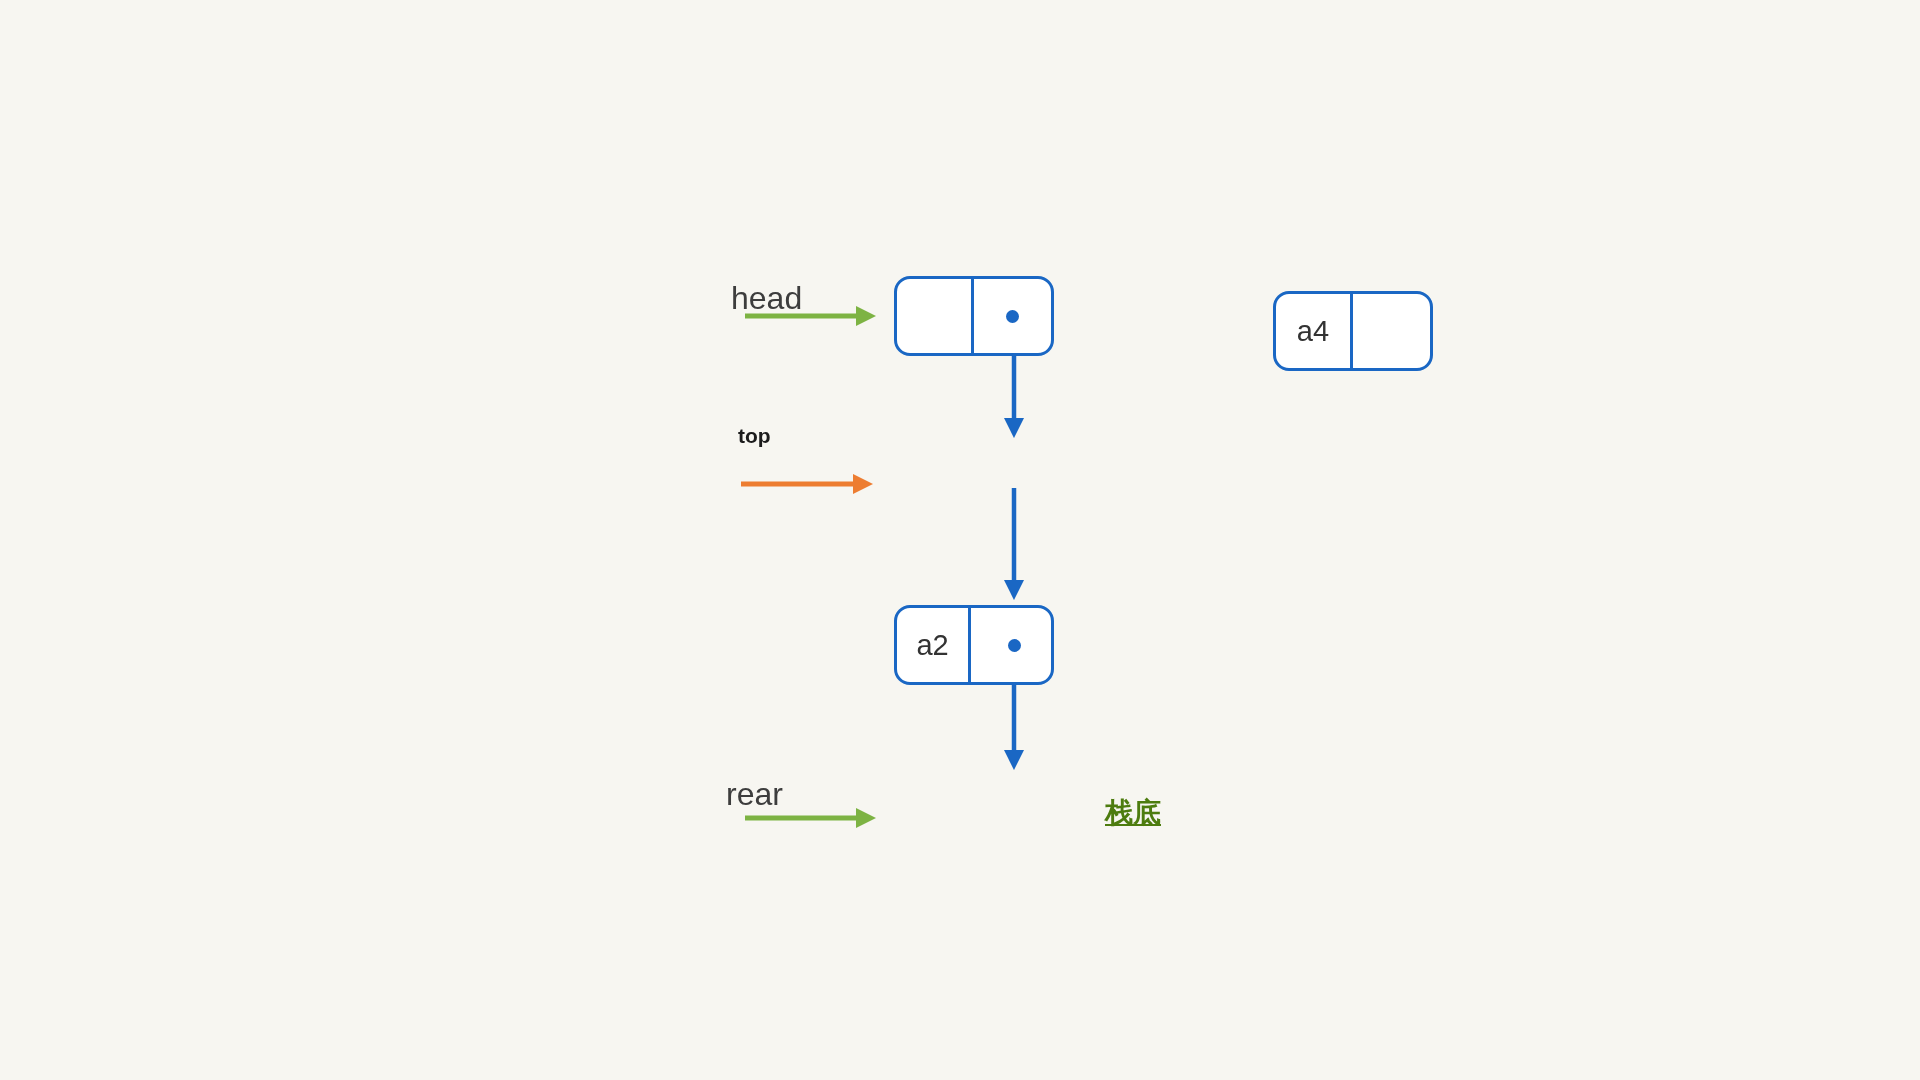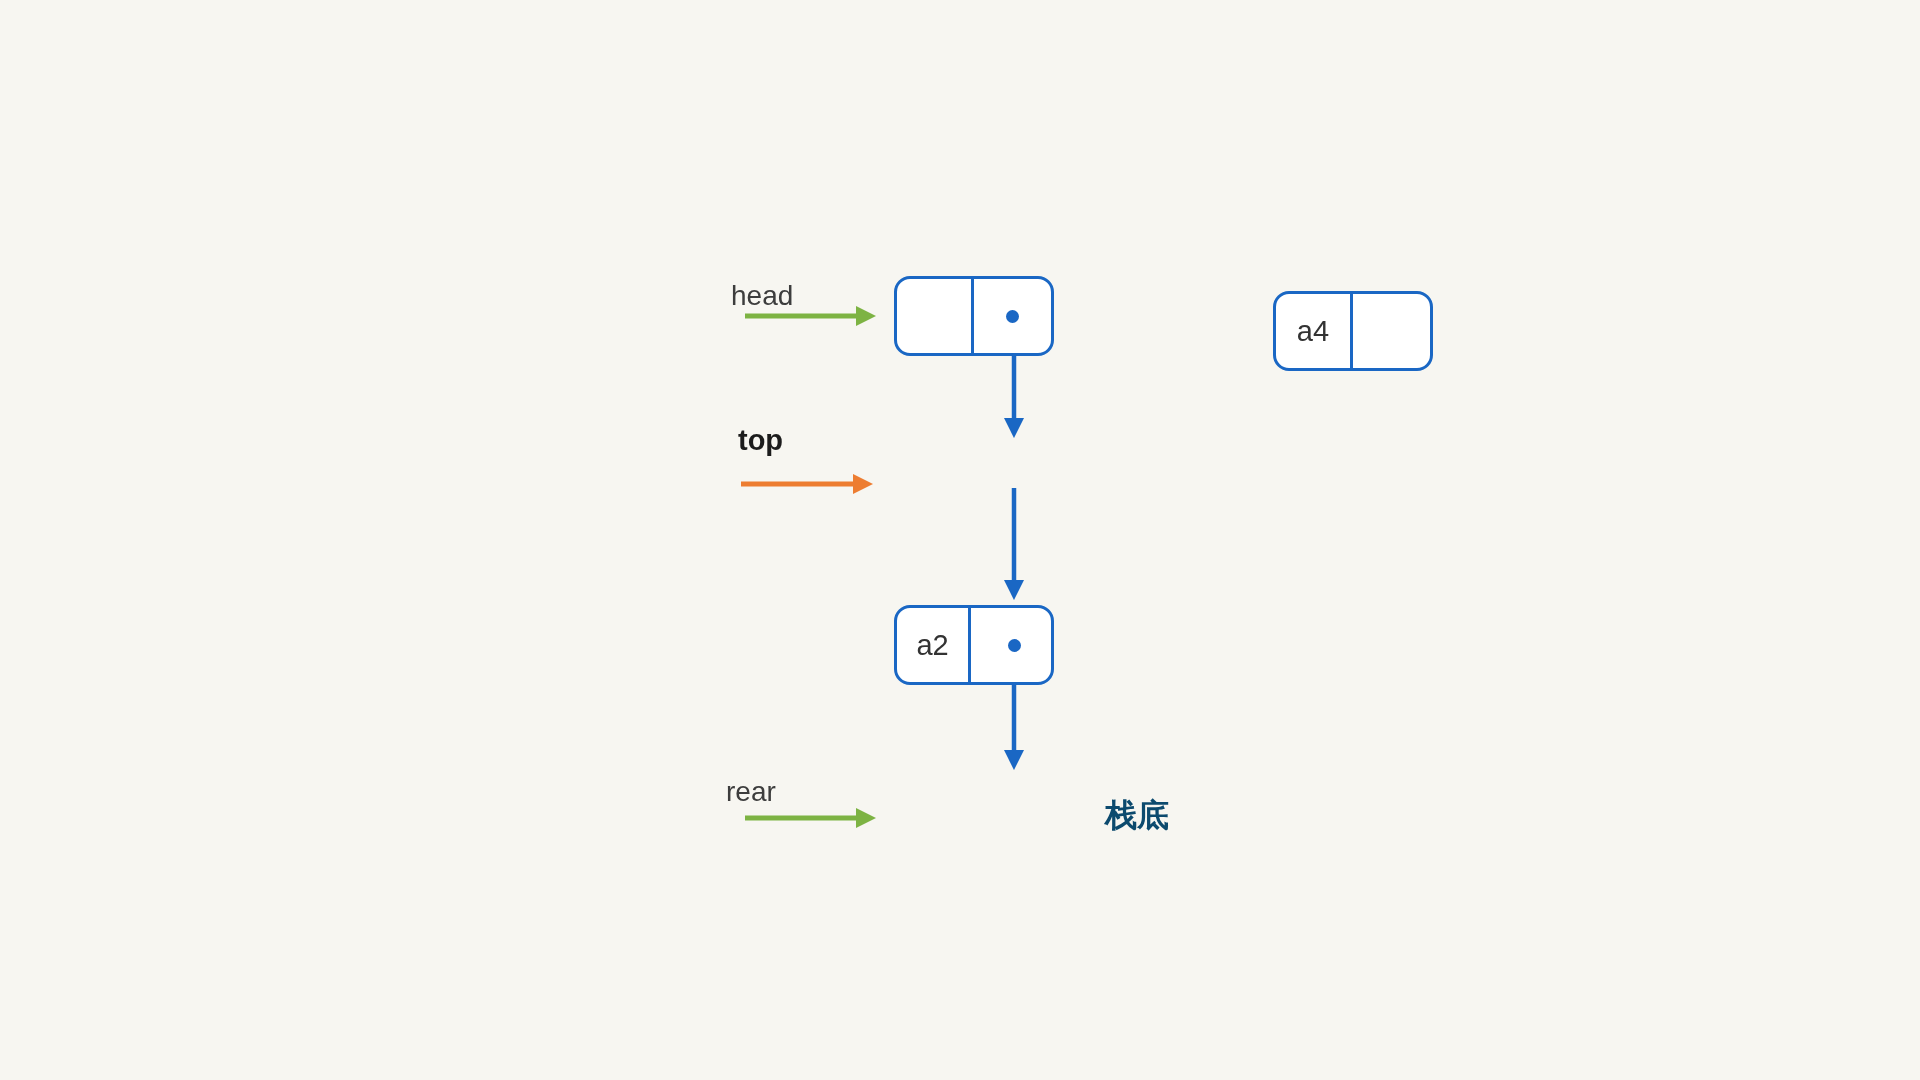--- a/index.html
+++ b/index.html
@@ -37,27 +37,27 @@
   }
   .cell.data{border-right:3px solid var(--node-border);}
   .dot{
     width:13px;height:13px;border-radius:50%;
     background:var(--arrow-blue);
     display:block;
   }
 
   .label{
     position:absolute;
-    font-size:28px;color:var(--label-text);
+    font-size:32px;color:var(--label-text);
     white-space:nowrap;
   }
   .head-label{left:731px;top:280px;}
-  .top-label{left:738px;top:424px;font-weight:bold;color:#1c1c1c;font-size:29px;}
+  .top-label{left:738px;top:424px;font-weight:bold;color:#1c1c1c;font-size:21px;}
   .rear-label{left:726px;top:776px;text-align:center;}
-  .bottom-label{left:1105px;top:794px;font-weight:bold;color:#0c4a6e;font-size:32px;}
+  .bottom-label{left:1105px;top:794px;font-weight:bold;color:#4d7c0f;font-size:28px;text-decoration:underline;}
 </style>
 </head>
 <body>
 
 <div class="canvas">
 
   <svg class="overlay" width="1920" height="1080" viewBox="0 0 1920 1080">
     <defs>
       <marker id="m-blue" viewBox="0 0 10 10" refX="7" refY="5" markerWidth="4.5" markerHeight="4.5" orient="auto-start-reverse">
         <path d="M0,0 L10,5 L0,10 z" fill="var(--arrow-blue)"></path>

